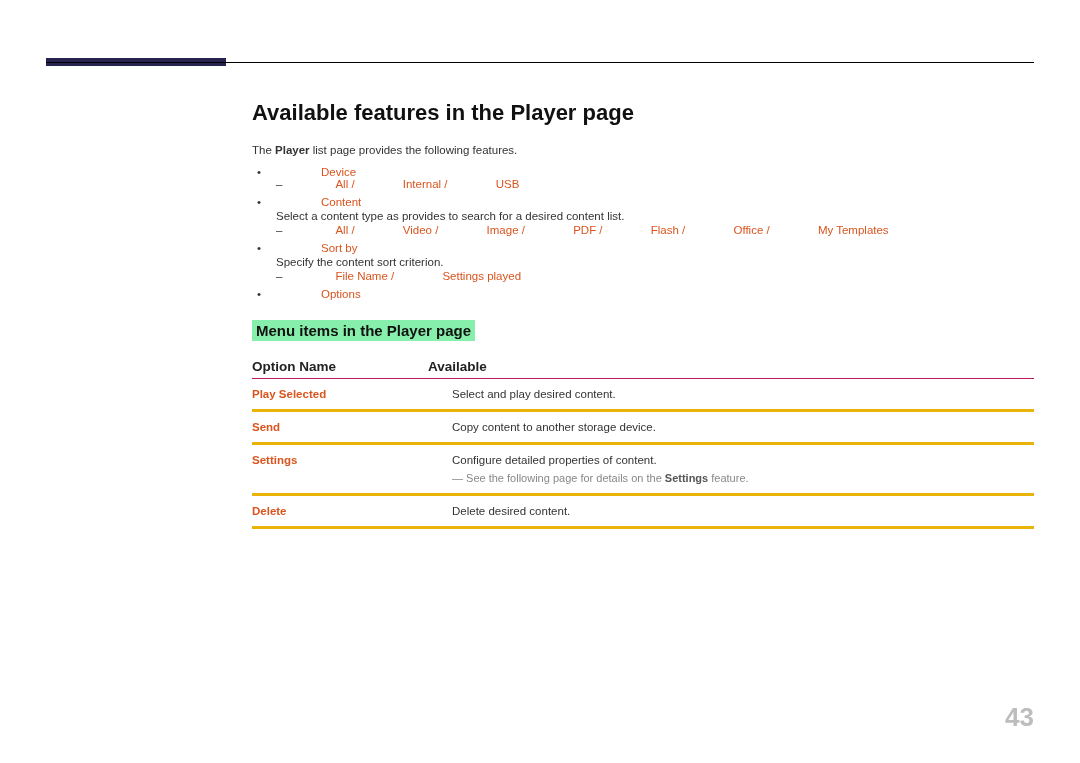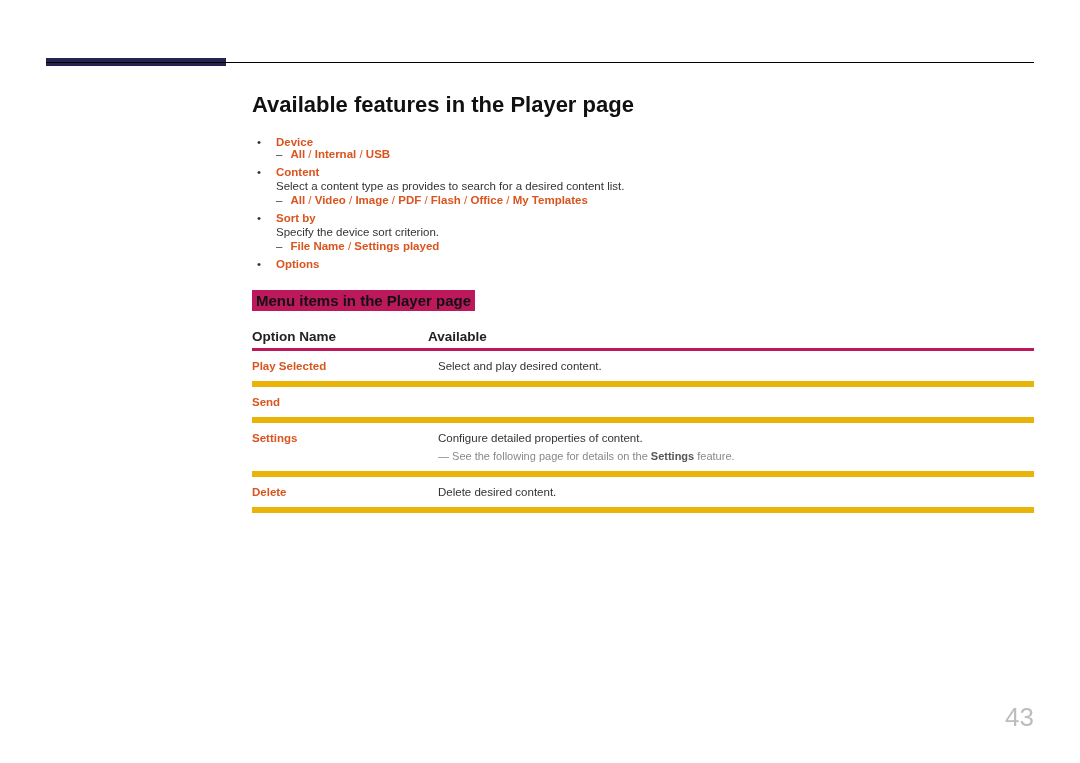--- a/index.html
+++ b/index.html
@@ -1,56 +1,59 @@
 <!DOCTYPE html>
 <html><head>
 <meta charset="utf-8">
 <style>
   * { box-sizing: border-box; margin: 0; padding: 0; }
   html, body { width: 1080px; height: 763px; background: #fff; font-family: "Segoe UI", "Helvetica Neue", Arial, sans-serif; color: #222; }
   .page { position: relative; width: 1080px; height: 763px; }
   .header-bar { position: absolute; top: 58px; left: 46px; width: 180px; height: 8px; background: #26234f; }
   .header-rule { position: absolute; top: 62px; left: 46px; right: 46px; height: 0; border-top: 1px solid #000; }
-  .content { position: absolute; top: 92px; left: 252px; right: 46px; }
+  .content { position: absolute; top: 100px; left: 252px; right: 46px; }
   h1 { font-size: 22px; font-weight: 700; color: #111; margin-bottom: 18px; }
   .intro { font-size: 11.5px; color: #333; margin-bottom: 10px; }
   .bold { font-weight: 700; }
-  .red { color: #d9541e; font-weight: 700; }
+  .red { color: #d9541e; font-weight: 400; margin-left: 45px; }
   .redplain { color: #d9541e; }
   ul.outer { list-style: none; margin-left: 0; }
   ul.outer > li { margin-bottom: 2px; }
   .bullet-row { display: flex; align-items: baseline; gap: 10px; font-size: 11.5px; }
   .dot { width: 14px; text-align: center; color: #333; }
   .indent-desc { margin-left: 24px; font-size: 11.5px; color: #333; margin-top: 2px; margin-bottom: 2px; }
   .sub-row { margin-left: 24px; display: flex; align-items: baseline; gap: 8px; font-size: 11.5px; margin-bottom: 6px; }
   .dash { color: #333; }
   h2.sub { display: inline-block; font-size: 15px; font-weight: 700; margin-top: 18px; margin-bottom: 18px; padding: 2px 0; color: #111; }
-  h2.sub .mark { background: #be185d; padding: 2px 4px; }
+  h2.sub .mark { background: #86efac; padding: 2px 4px; }
   .table { width: 100%; }
-  .thead { display: flex; border-bottom: 3px solid #be185d; padding-bottom: 4px; }
+  .thead { display: flex; border-bottom: 1px solid #be185d; padding-bottom: 4px; }
   .th { font-size: 13.5px; font-weight: 700; }
   .th.c1 { width: 176px; }
   .th.c2 { flex: 1; }
-  .trow { display: flex; align-items: flex-start; border-bottom: 6px solid #eab308; padding: 9px 0; font-size: 11.5px; }
+  .trow { display: flex; align-items: flex-start; border-bottom: 3px solid #eab308; padding: 9px 0; font-size: 11.5px; gap: 14px; }
   .td.c1 { width: 176px; color: #d9541e; font-weight: 700; }
   .td.c2 { flex: 1; color: #333; margin-left: 10px; }
   .note { margin-top: 6px; font-size: 11px; color: #888; }
   .note .lead { color: #888; font-weight: 400; }
-  .pagenum { position: absolute; bottom: 30px; right: 46px; font-size: 26px; color: #bdbdbd; font-weight: 400; }
+  .pagenum { position: absolute; bottom: 30px; right: 46px; font-size: 26px; color: #bdbdbd; font-weight: 700; }
 </style>
 </head>
 <body>
 
 <div class="page">
   <div class="header-bar"></div>
   <div class="header-rule"></div>
 
   <div class="content">
     <h1>Available features in the Player page</h1>
 
+    <p class="intro">
+      <span>The </span><span class="bold">Player</span><span> list page provides the following features.</span>
+    </p>
 
     <ul class="outer">
 
       <li>
         <div class="bullet-row">
           <span class="dot">•</span>
           <span class="red">Device</span>
         </div>
         <div class="sub-row">
           <span class="dash">–</span>
@@ -75,21 +78,21 @@
           </span>
         </div>
       </li>
 
       <li>
         <div class="bullet-row">
           <span class="dot">•</span>
           <span class="red">Sort by</span>
         </div>
         <div class="indent-desc">
-          <span>Specify the device sort criterion.</span>
+          <span>Specify the content sort criterion.</span>
         </div>
         <div class="sub-row">
           <span class="dash">–</span>
           <span>
             <span class="red">File Name</span><span class="redplain"> / </span><span class="red">Settings played</span>
           </span>
         </div>
       </li>
 
       <li>
@@ -106,20 +109,21 @@
       <div class="thead">
         <div class="th c1">Option Name</div>
         <div class="th c2">Available</div>
       </div>
       <div class="trow">
         <div class="td c1">Play Selected</div>
         <div class="td c2">Select and play desired content.</div>
       </div>
       <div class="trow">
         <div class="td c1">Send</div>
+        <div class="td c2">Copy content to another storage device.</div>
       </div>
       <div class="trow">
         <div class="td c1">Settings</div>
         <div class="td c2">
           <span>Configure detailed properties of content.</span>
           <div class="note">
             <span class="lead">― </span><span>See the following page for details on the </span><span class="bold" style="color:#555">Settings</span><span> feature.</span>
           </div>
         </div>
       </div>

